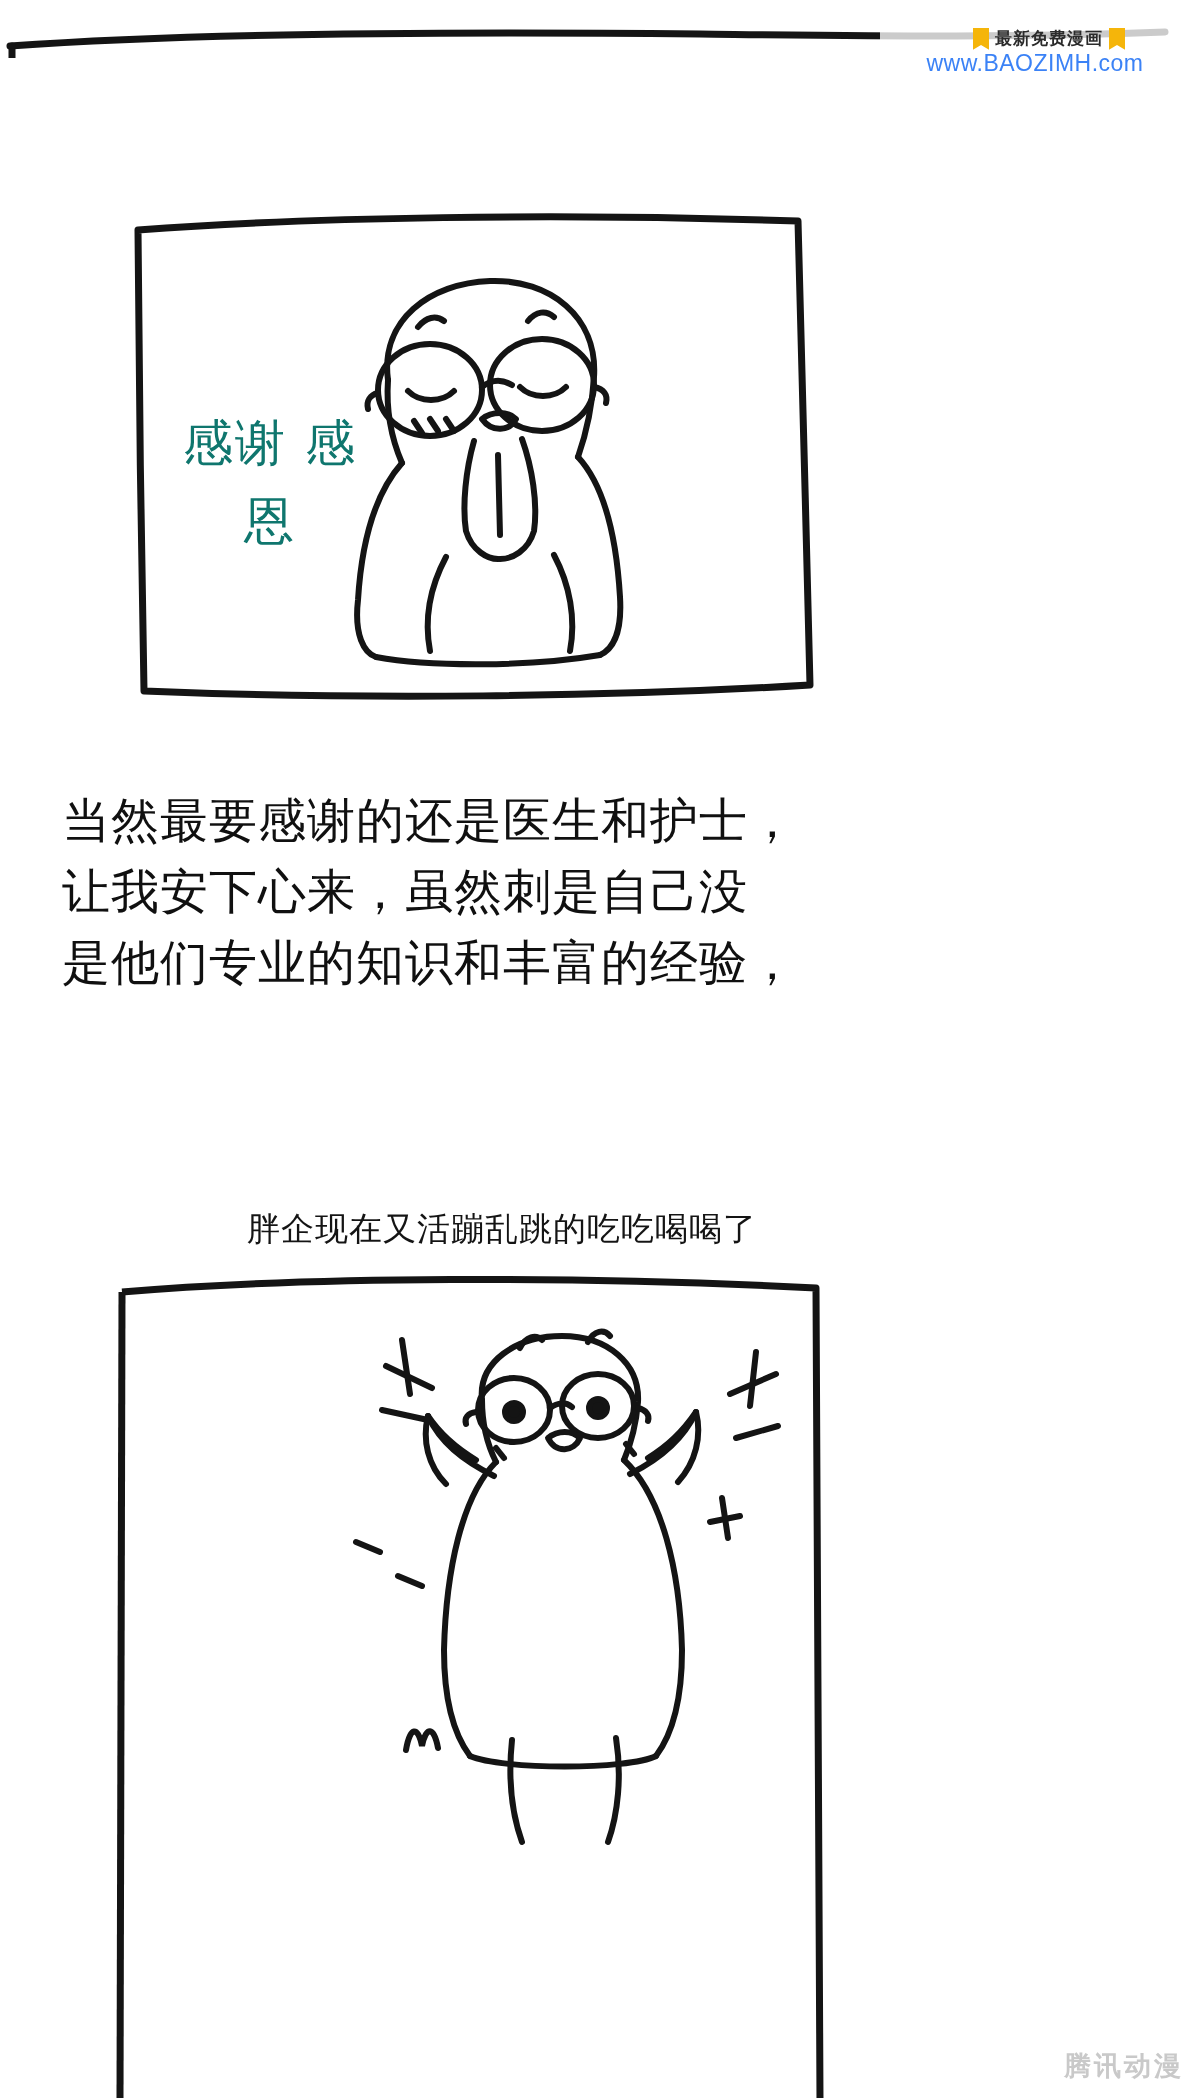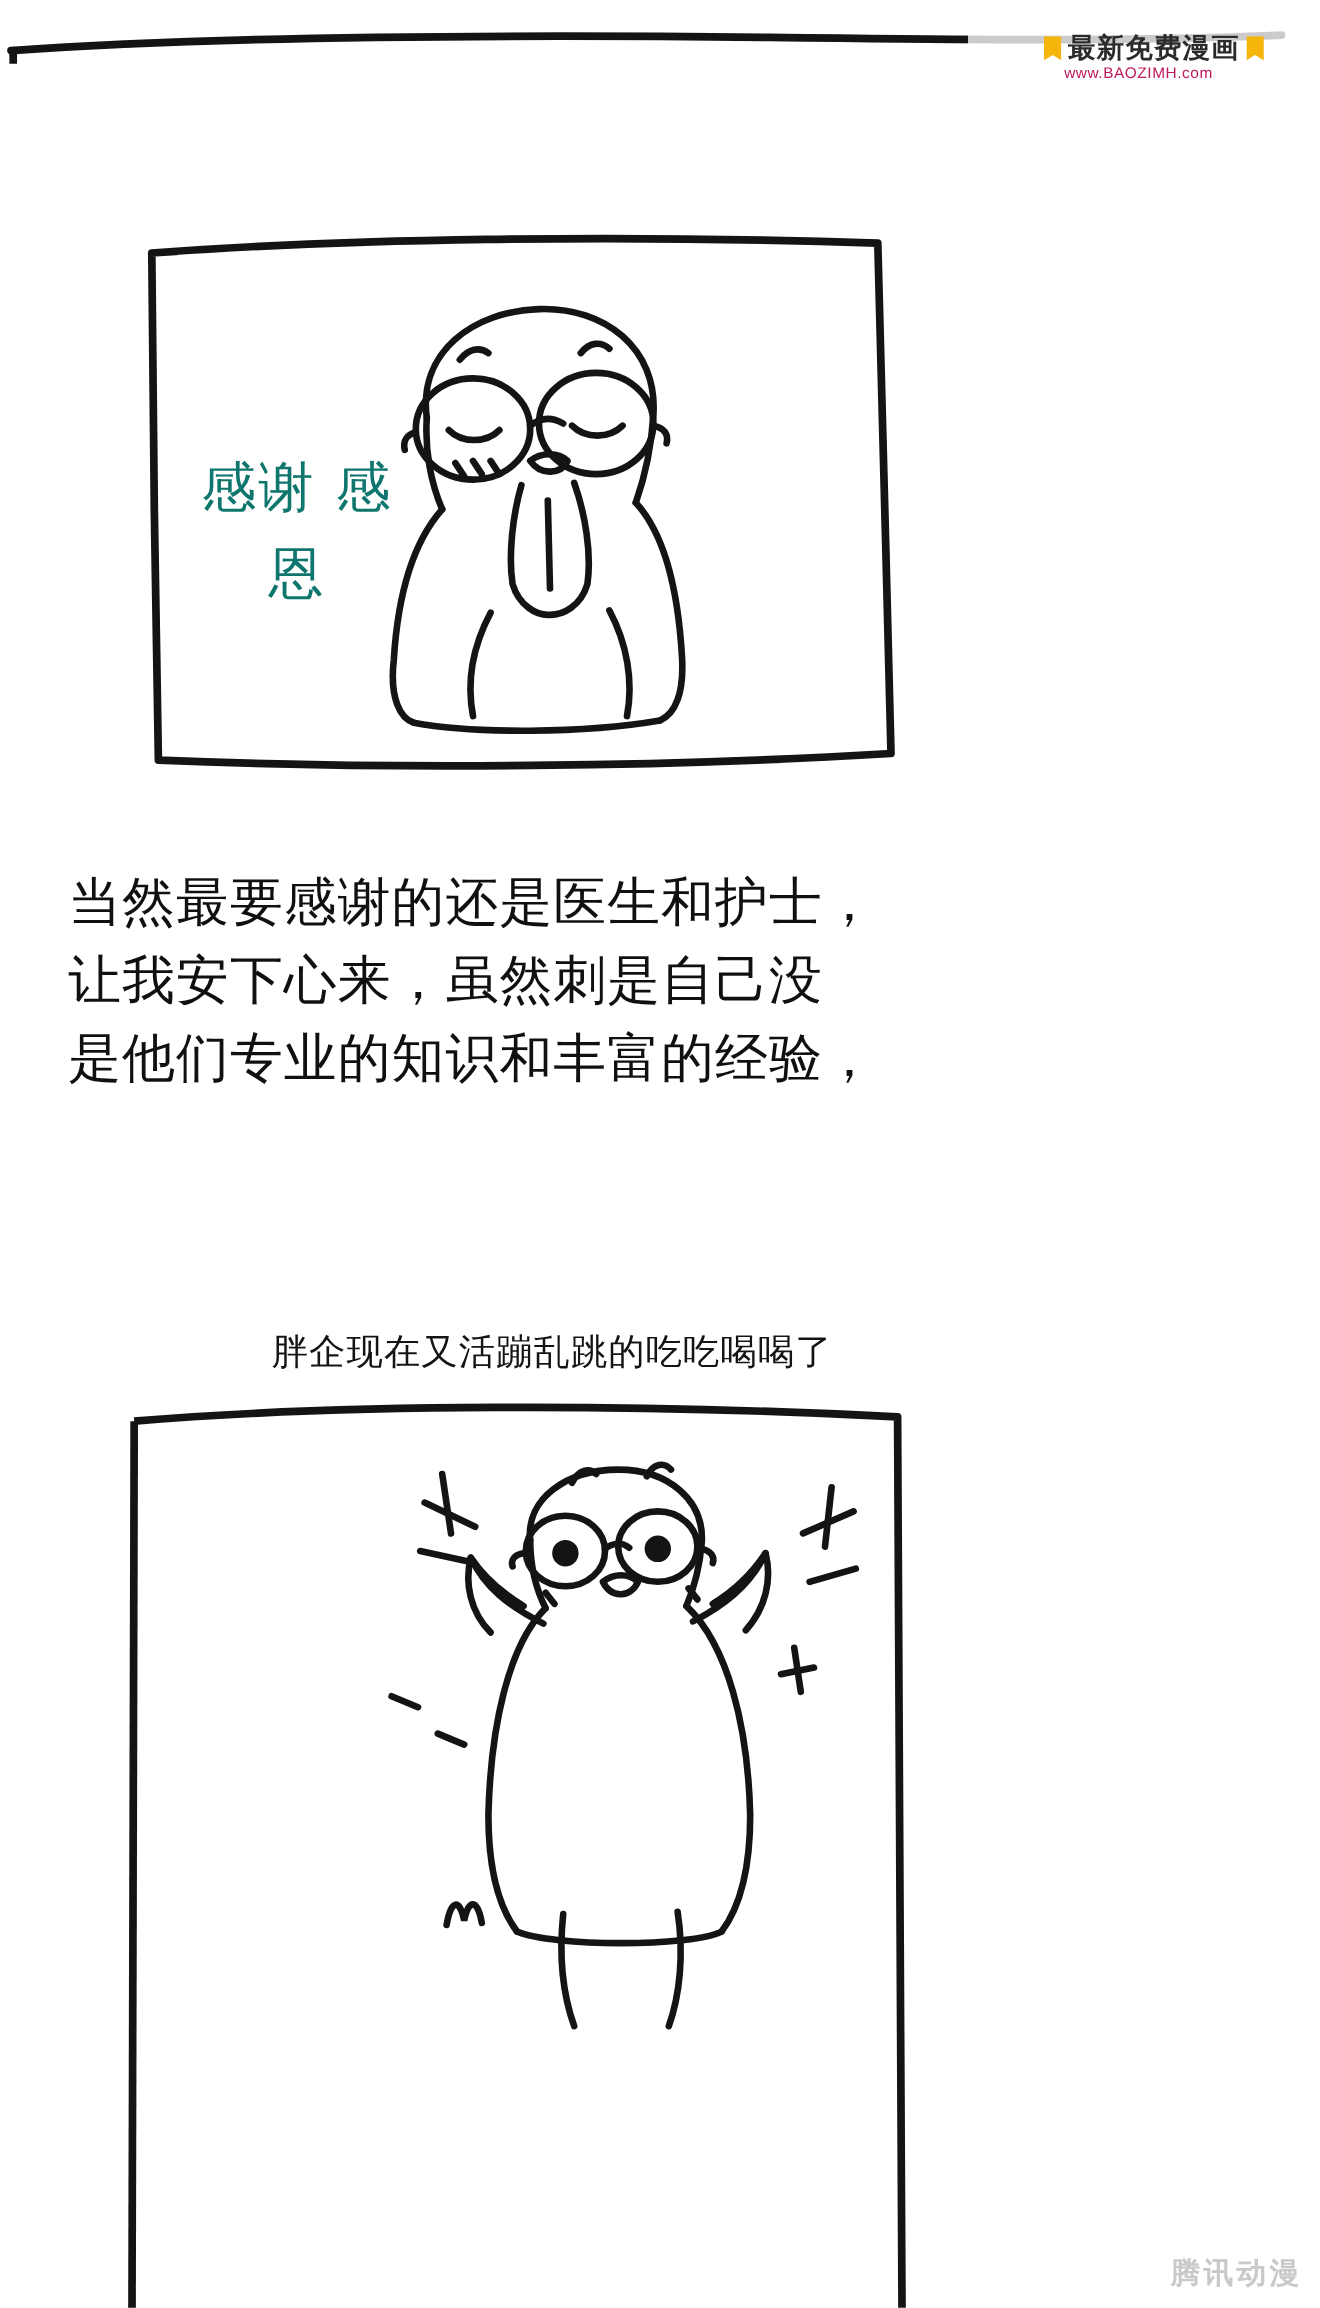--- a/index.html
+++ b/index.html
@@ -35,29 +35,29 @@
     display: flex;
     flex-direction: column;
     align-items: center;
     justify-content: center;
     line-height: 1.15;
   }
   .wm-badge .row1 {
     display: flex;
     align-items: center;
     gap: 6px;
-    font-size: 25px;
+    font-size: 17px;
     color: #2b2b2b;
     font-weight: bold;
     letter-spacing: 1px;
     margin-left: 28px;
   }
   .wm-badge .row2 {
-    font-size: 14px;
-    color: #be185d;
+    font-size: 23px;
+    color: #3b82f6;
     letter-spacing: 0.5px;
   }
   .flag {
     display: inline-block;
     width: 16px;
     height: 22px;
     background: #f5b50a;
     clip-path: polygon(0 0, 100% 0, 100% 100%, 50% 78%, 0 100%);
   }
 

